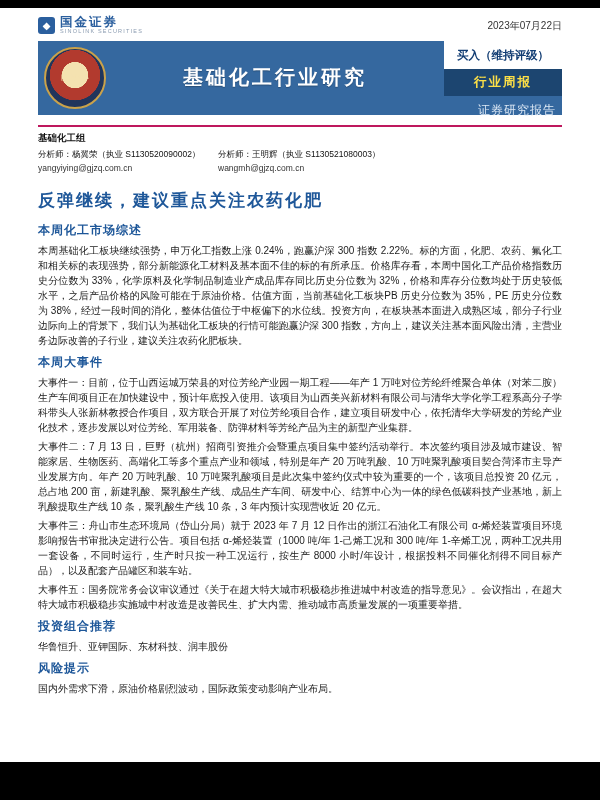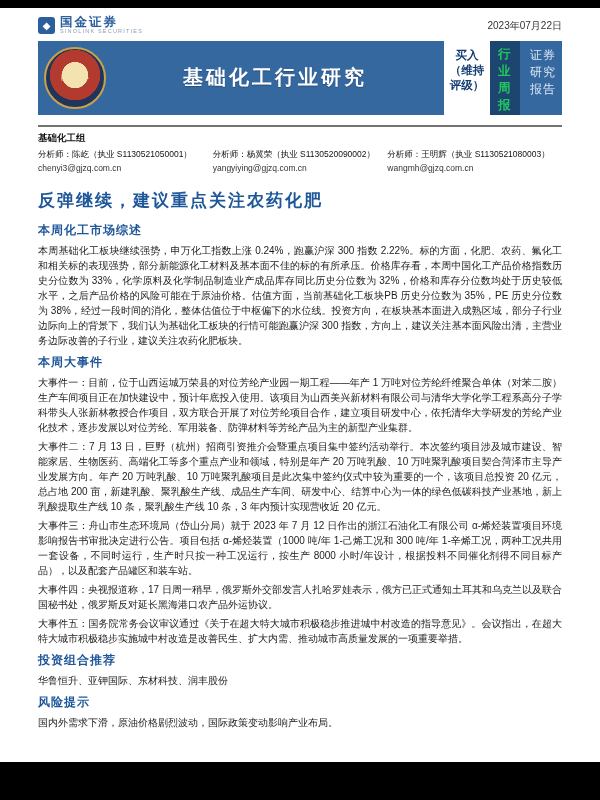--- a/index.html
+++ b/index.html
@@ -55,39 +55,39 @@
     color: #f4e2b0; font-size: 7px; text-align: center; line-height: 1.1;
     flex: 0 0 auto;
   }
   .banner-title-wrap { flex: 1; display: flex; align-items: center; justify-content: center; }
   .banner-title {
     color: #ffffff; font-size: 20px; font-weight: bold; letter-spacing: 3px;
     text-shadow: 0 1px 1px rgba(0,0,0,0.25);
   }
   .rating-box {
     width: 118px; flex: 0 0 auto;
-    display: flex; flex-direction: row;
+    display: flex; flex-direction: column;
   }
   .rating {
     background: #ffffff; color: #123d73; font-weight: bold;
     font-size: 11.5px; text-align: center; padding: 7px 2px 6px 2px;
   }
   .report-type {
-    background: #1c4570; color: #22c55e; font-weight: bold;
+    background: #1c4570; color: #fde047; font-weight: bold;
     font-size: 12.5px; text-align: center; padding: 5px 2px; letter-spacing: 2px;
   }
   .report-label {
     color: #dce8f5; font-size: 12px; text-align: right;
     padding: 6px 6px 0 0; letter-spacing: 1px;
   }
 
   
   .team {
     margin: 10px 38px 0 38px;
-    border-top: 2px solid #737373;
+    border-top: 2px solid #be185d;
     padding-top: 5px;
   }
   .group-name { font-size: 9.5px; font-weight: bold; color: #111; margin-bottom: 4px; }
   .analysts { display: flex; }
   .analyst { width: 180px; }
   .analyst-title { font-size: 8.5px; color: #111; margin-bottom: 2px; }
   .analyst-email { font-size: 8.5px; color: #333; }
 
   
   .doc-title {
@@ -130,24 +130,20 @@
         <div class="rating">买入（维持评级）</div>
         <div class="report-type">行业周报</div>
         <div class="report-label">证券研究报告</div>
       </div>
     </div>
 
     <div class="team">
       <div class="group-name">基础化工组</div>
       <div class="analysts">
         <div class="analyst">
-          <div class="analyst-title">分析师：陈屹（执业 S1130521050001）</div>
-          <div class="analyst-email">chenyi3@gjzq.com.cn</div>
-        </div>
-        <div class="analyst">
           <div class="analyst-title">分析师：杨翼荣（执业 S1130520090002）</div>
           <div class="analyst-email">yangyiying@gjzq.com.cn</div>
         </div>
         <div class="analyst">
           <div class="analyst-title">分析师：王明辉（执业 S1130521080003）</div>
           <div class="analyst-email">wangmh@gjzq.com.cn</div>
         </div>
       </div>
     </div>
 
@@ -157,21 +153,20 @@
       <section>
         <h2 class="sec-heading">本周化工市场综述</h2>
         <p class="sec-para">本周基础化工板块继续强势，申万化工指数上涨 0.24%，跑赢沪深 300 指数 2.22%。标的方面，化肥、农药、氟化工和相关标的表现强势，部分新能源化工材料及基本面不佳的标的有所承压。价格库存看，本周中国化工产品价格指数历史分位数为 33%，化学原料及化学制品制造业产成品库存同比历史分位数为 32%，价格和库存分位数均处于历史较低水平，之后产品价格的风险可能在于原油价格。估值方面，当前基础化工板块PB 历史分位数为 35%，PE 历史分位数为 38%，经过一段时间的消化，整体估值位于中枢偏下的水位线。投资方向，在板块基本面进入成熟区域，部分子行业边际向上的背景下，我们认为基础化工板块的行情可能跑赢沪深 300 指数，方向上，建议关注基本面风险出清，主营业务边际改善的子行业，建议关注农药化肥板块。</p>
       </section>
 
       <section>
         <h2 class="sec-heading">本周大事件</h2>
         <p class="sec-para">大事件一：目前，位于山西运城万荣县的对位芳纶产业园一期工程——年产 1 万吨对位芳纶纤维聚合单体（对苯二胺）生产车间项目正在加快建设中，预计年底投入使用。该项目为山西美兴新材料有限公司与清华大学化学工程系高分子学科带头人张新林教授合作项目，双方联合开展了对位芳纶项目合作，建立项目研发中心，依托清华大学研发的芳纶产业化技术，逐步发展以对位芳纶、军用装备、防弹材料等芳纶产品为主的新型产业集群。</p>
         <p class="sec-para">大事件二：7 月 13 日，巨野（杭州）招商引资推介会暨重点项目集中签约活动举行。本次签约项目涉及城市建设、智能家居、生物医药、高端化工等多个重点产业和领域，特别是年产 20 万吨乳酸、10 万吨聚乳酸项目契合菏泽市主导产业发展方向。年产 20 万吨乳酸、10 万吨聚乳酸项目是此次集中签约仪式中较为重要的一个，该项目总投资 20 亿元，总占地 200 亩，新建乳酸、聚乳酸生产线、成品生产车间、研发中心、结算中心为一体的绿色低碳科技产业基地，新上乳酸提取生产线 10 条，聚乳酸生产线 10 条，3 年内预计实现营收近 20 亿元。</p>
         <p class="sec-para">大事件三：舟山市生态环境局（岱山分局）就于 2023 年 7 月 12 日作出的浙江石油化工有限公司 α-烯烃装置项目环境影响报告书审批决定进行公告。项目包括 α-烯烃装置（1000 吨/年 1-己烯工况和 300 吨/年 1-辛烯工况，两种工况共用一套设备，不同时运行，生产时只按一种工况运行，按生产 8000 小时/年设计，根据投料不同催化剂得不同目标产品），以及配套产品罐区和装车站。</p>
-        <p class="sec-para">大事件四：央视报道称，17 日周一稍早，俄罗斯外交部发言人扎哈罗娃表示，俄方已正式通知土耳其和乌克兰以及联合国秘书处，俄罗斯反对延长黑海港口农产品外运协议。</p>
         <p class="sec-para">大事件五：国务院常务会议审议通过《关于在超大特大城市积极稳步推进城中村改造的指导意见》。会议指出，在超大特大城市积极稳步实施城中村改造是改善民生、扩大内需、推动城市高质量发展的一项重要举措。</p>
       </section>
 
       <section>
         <h2 class="sec-heading">投资组合推荐</h2>
         <p class="sec-para">华鲁恒升、亚钾国际、东材科技、润丰股份</p>
       </section>
 
       <section>
         <h2 class="sec-heading">风险提示</h2>

